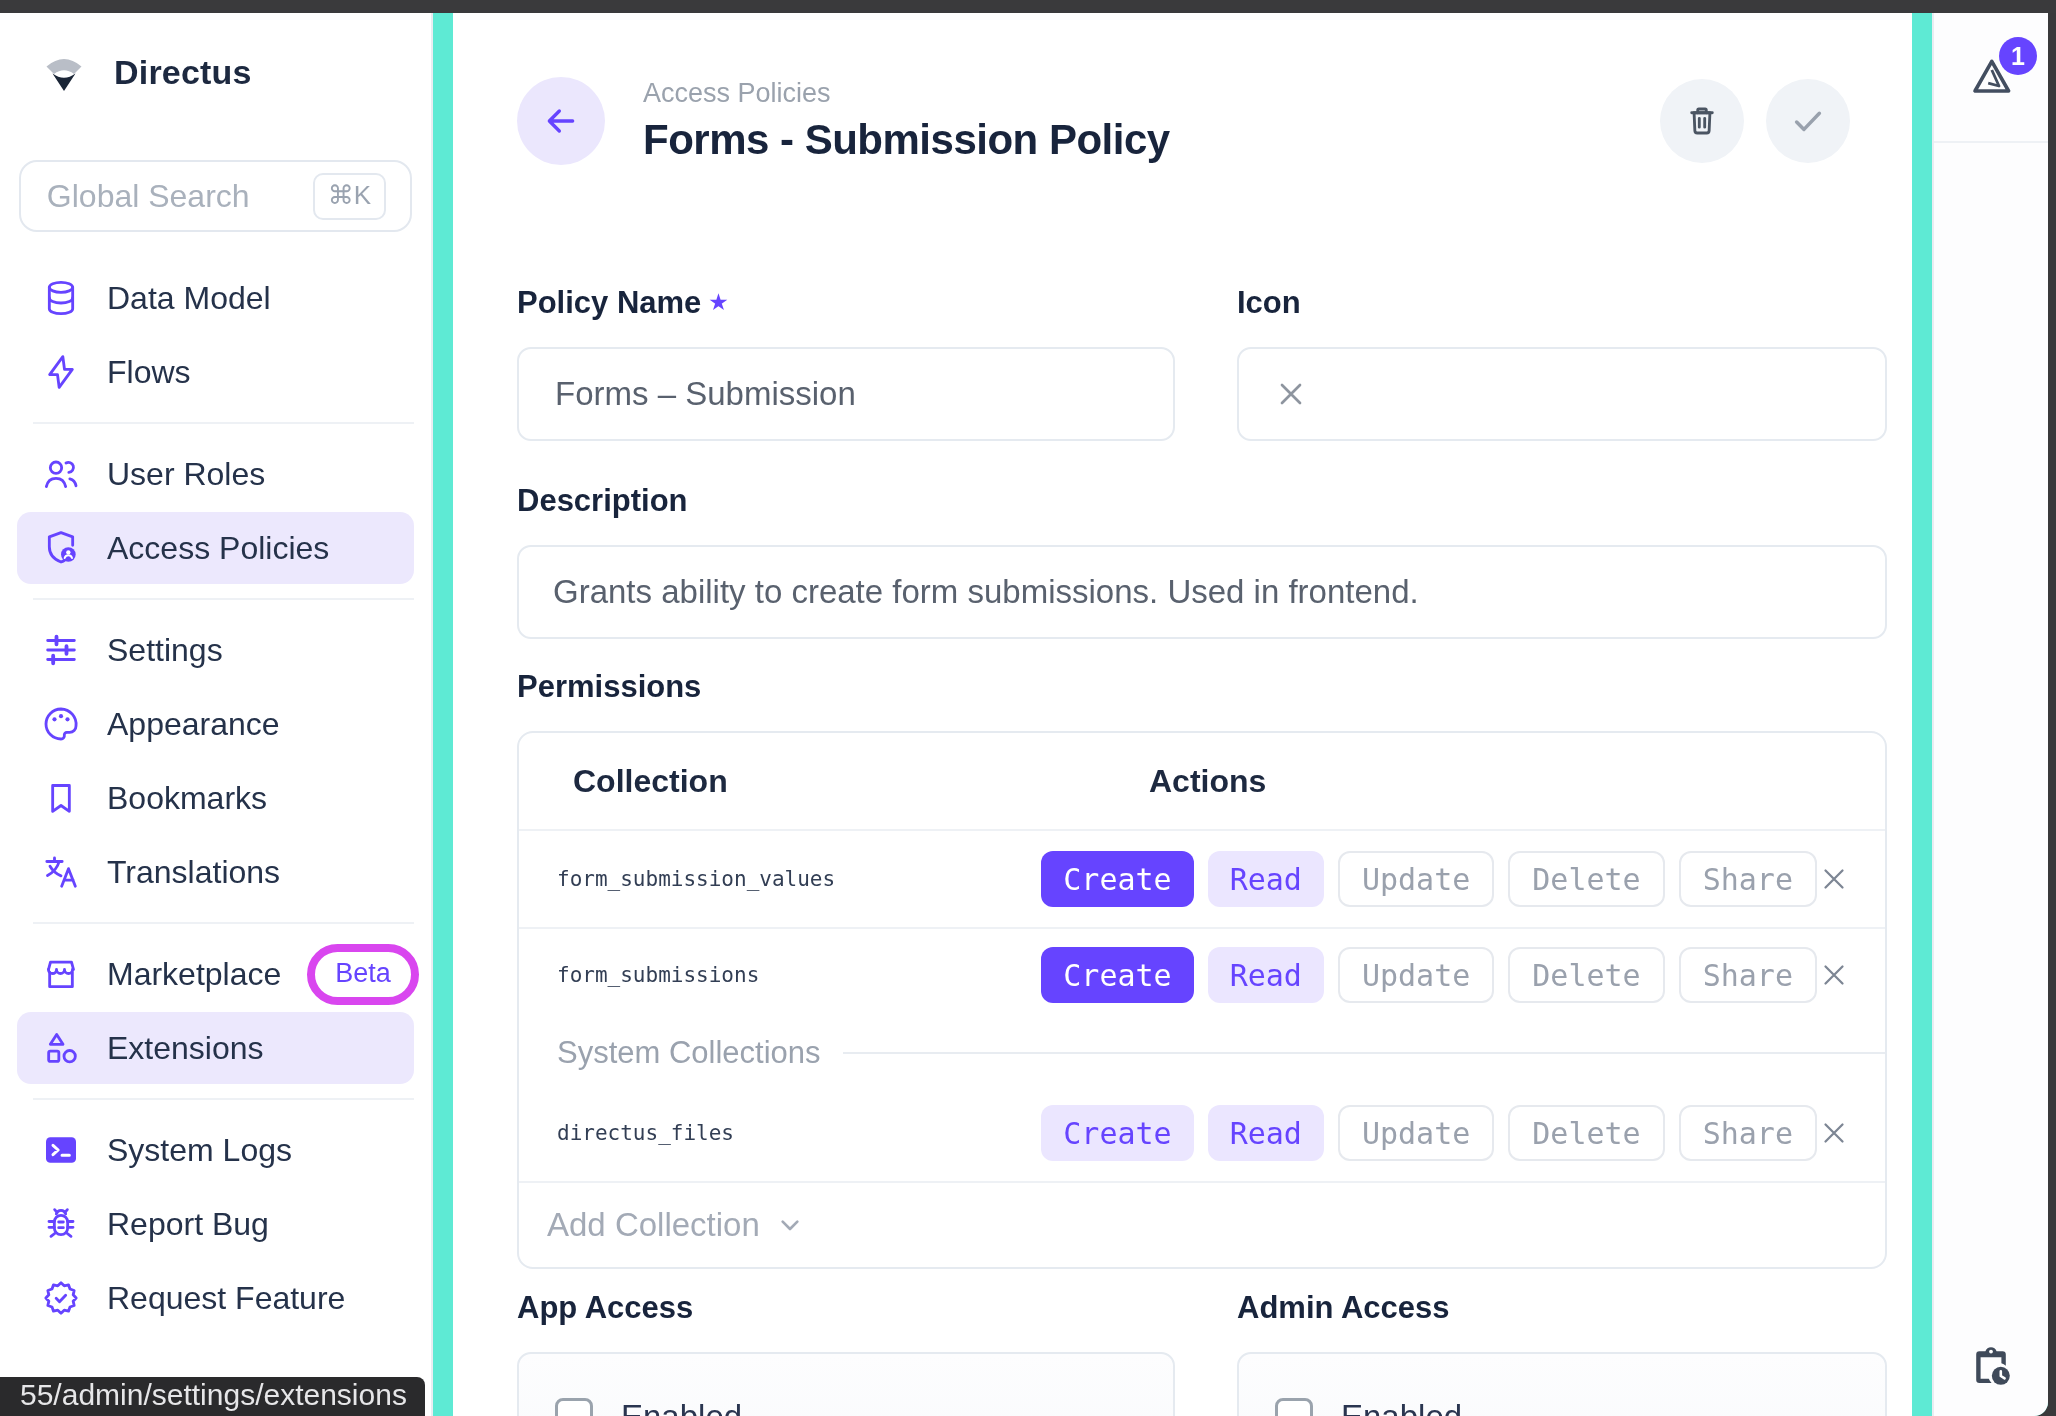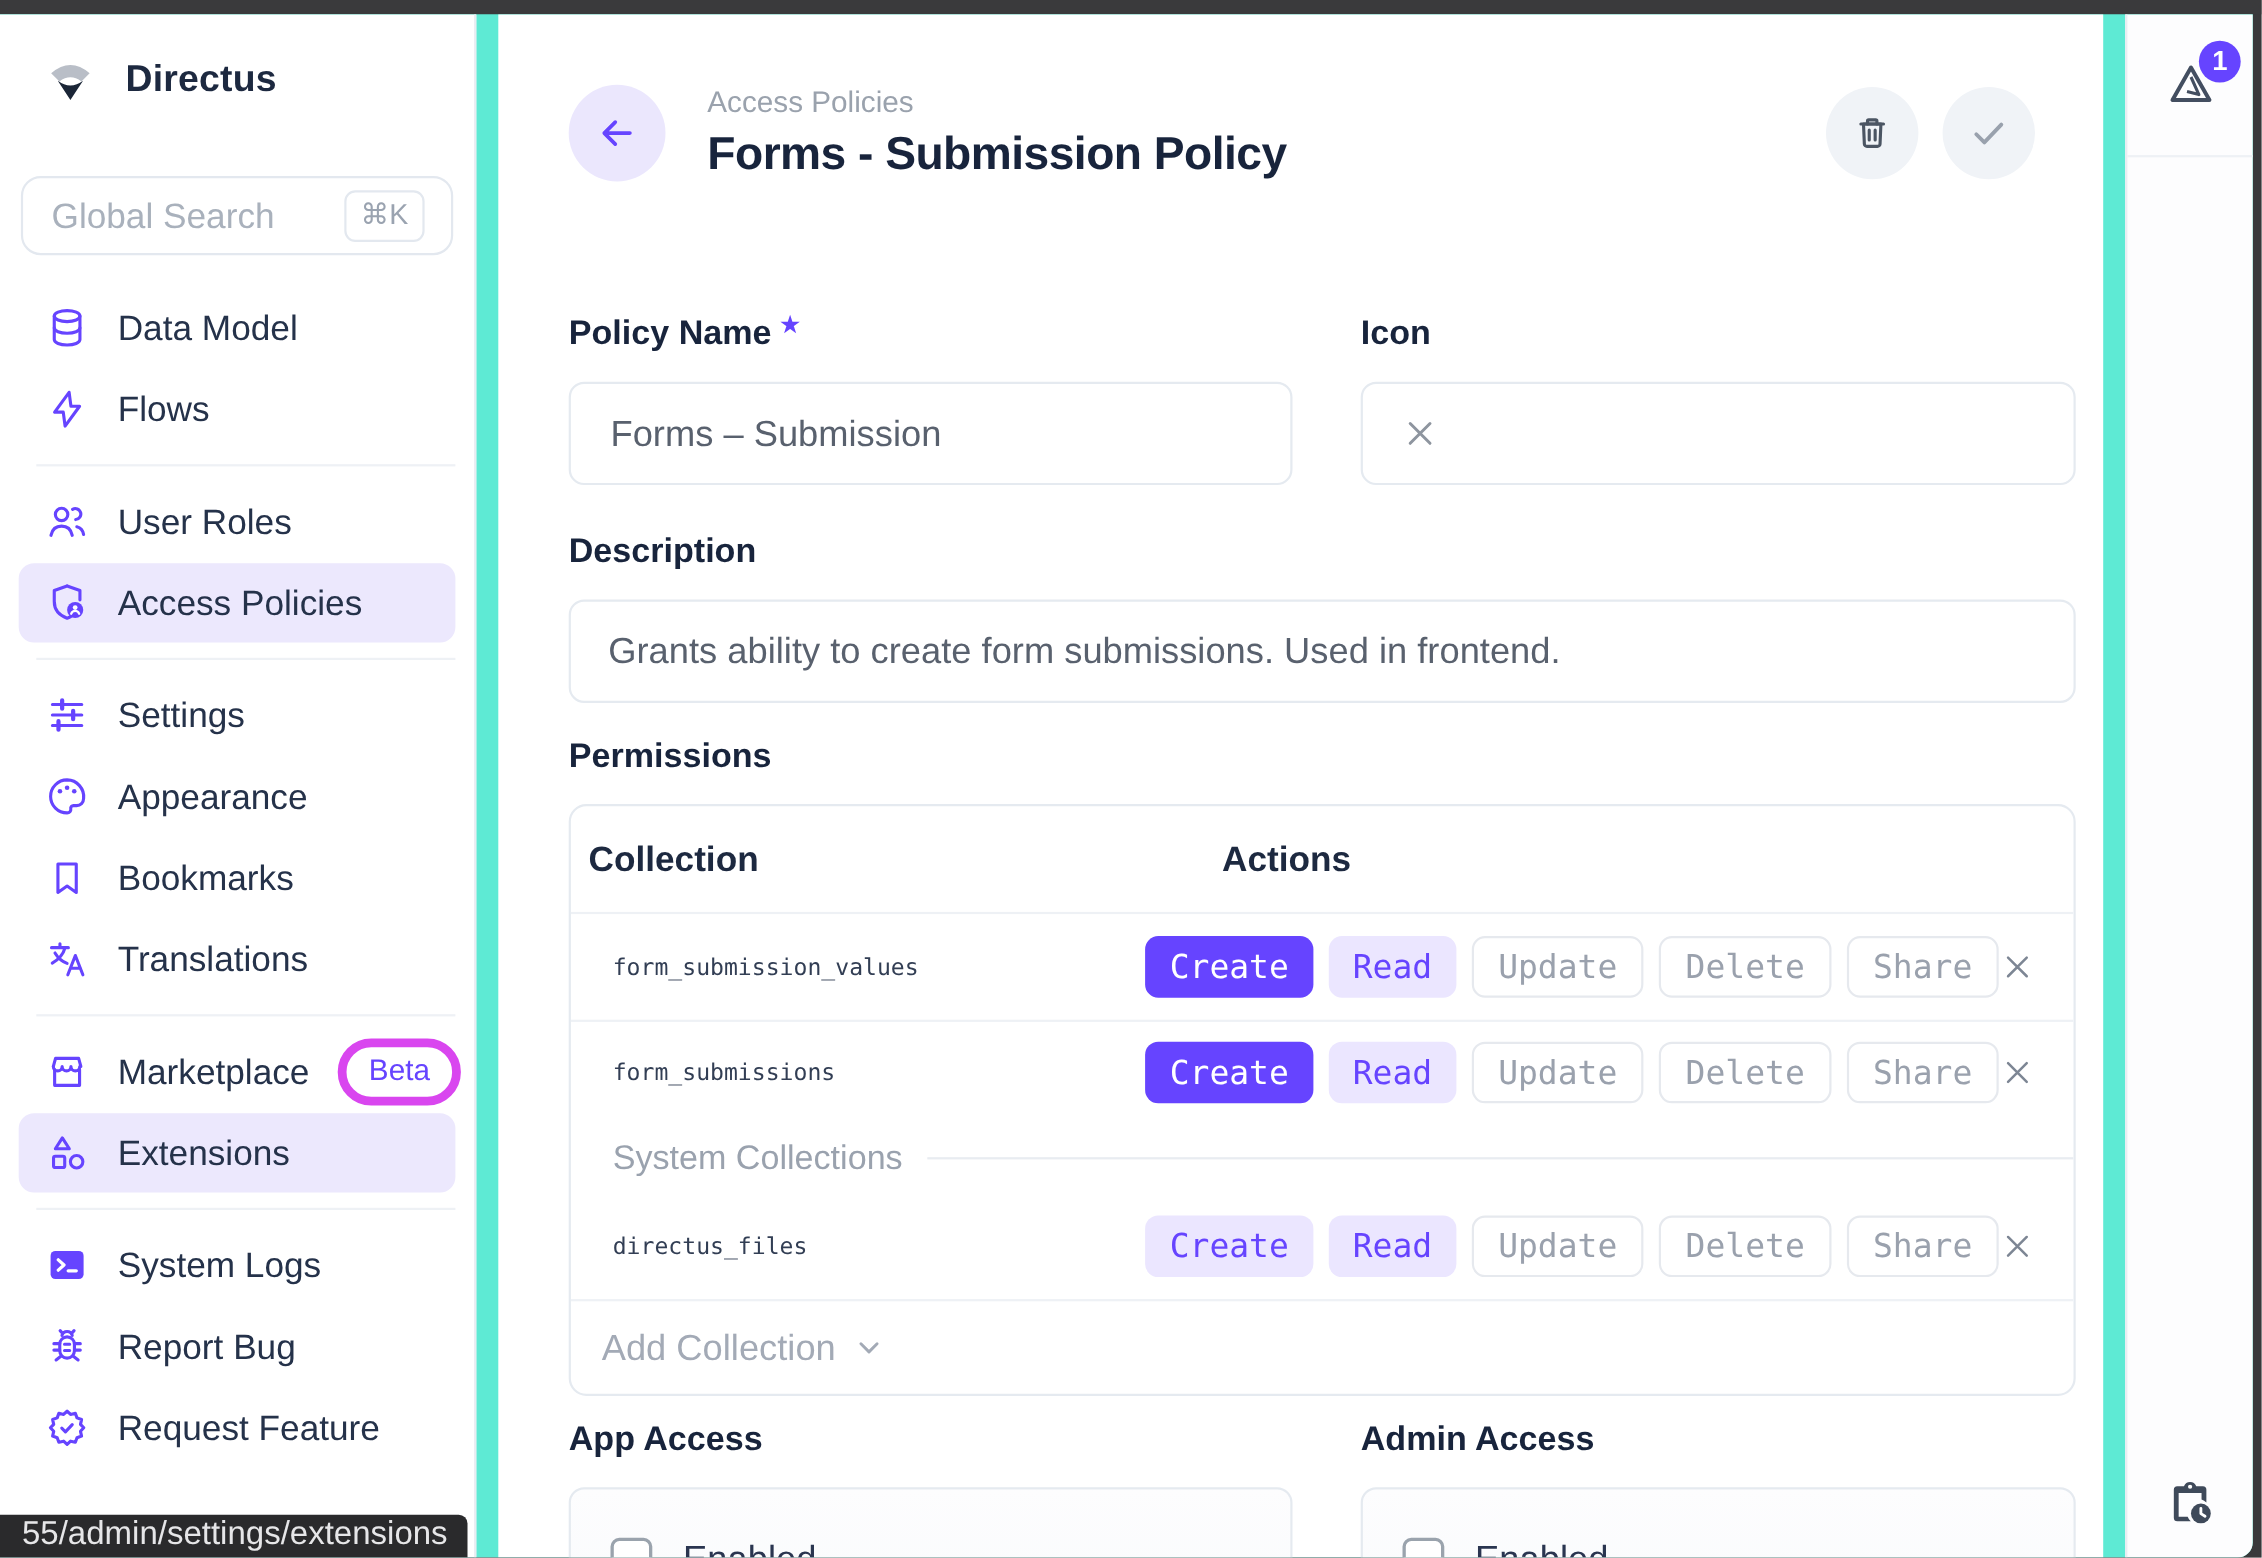--- a/index.html
+++ b/index.html
@@ -60,36 +60,36 @@
   .page-title { font-size:42px; font-weight:700; color:#18243c; letter-spacing:-.5px; }
   .header-actions { margin-left:auto; display:flex; gap:22px; }
   .round-btn {
     width:84px; height:84px; border-radius:50%; background:#f0f3f7;
     display:flex; align-items:center; justify-content:center; cursor:pointer;
   }
   .round-btn.trash { color:#4b5563; }
   .round-btn.check { color:#99a1ad; }
 
   .field-row1 { position:absolute; top:272px; left:64px; display:grid; grid-template-columns:658px 650px; column-gap:62px; }
-  .field-label { font-size:31px; font-weight:700; color:#18243c; margin-bottom:26px; display:flex; align-items:flex-start; gap:8px; }
+  .field-label { font-size:31px; font-weight:700; color:#18243c; margin-bottom:26px; display:flex; align-items:center; gap:8px; }
   .req-star { color:#6644ff; font-size:20px; margin-top:-2px; }
   .input {
     height:94px; border:2px solid #e5eaf0; border-radius:14px; background:#fff;
     display:flex; align-items:center; padding:0 34px; font-size:33px; color:#59616e;
   }
   .input input { border:none; outline:none; flex:1; font-size:33px; color:#59616e; font-family:"Liberation Sans",sans-serif; background:transparent; }
   .icon-value { display:flex; align-items:center; gap:22px; color:#6644ff; font-weight:500; flex:1; }
   .icon-value .glyph { width:44px; height:44px; color:#6644ff; }
   .clear-x { color:#8e959f; width:36px; height:36px; cursor:pointer; }
 
   .desc-block { position:absolute; top:470px; left:64px; width:1370px; }
   .perm-block { position:absolute; top:656px; left:64px; width:1370px; }
 
   .perm-table { border:2px solid #e5eaf0; border-radius:16px; background:#fff; overflow:hidden; }
-  .perm-head { height:96px; display:flex; align-items:center; padding-left:16px; }
+  .perm-head { height:96px; display:flex; align-items:center; padding-left:54px; }
   .perm-head .c1 { width:576px; font-size:32px; font-weight:700; color:#1d2940; }
   .perm-head .c2 { font-size:32px; font-weight:700; color:#1d2940; }
   .row-divider { height:2px; background:#eef1f5; }
   .perm-row { display:flex; align-items:center; padding-left:38px; height:96px; }
   .perm-row.r2 { height:92px; }
   .coll-name { width:576px; font-family:"DejaVu Sans Mono",monospace; font-size:21px; color:#323e54; }
   .chips { display:flex; align-items:center; gap:14px; }
   .chip {
     height:56px; padding:0 22px; border-radius:12px; display:flex; align-items:center;
     font-family:"DejaVu Sans Mono",monospace; font-size:30px; cursor:pointer;

